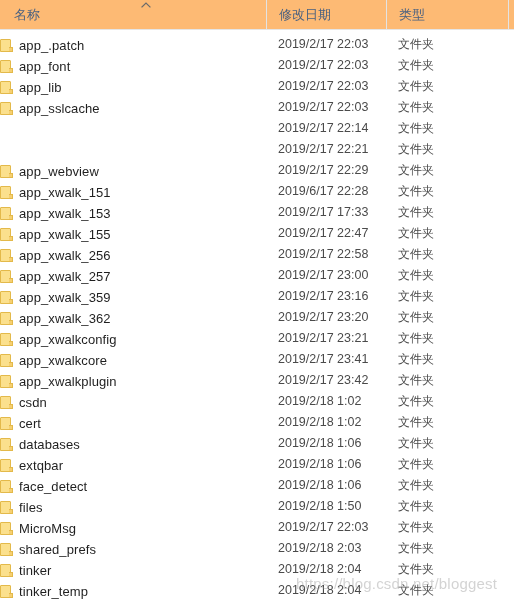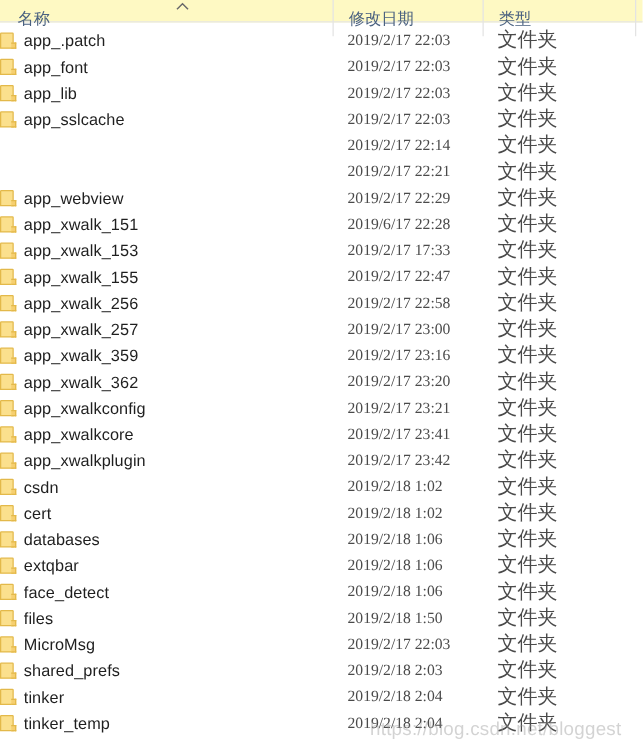--- a/index.html
+++ b/index.html
@@ -12,24 +12,24 @@
     background: #ffffff;
     font-family: "Liberation Sans", "DejaVu Sans", sans-serif;
     overflow: hidden;
     position: relative;
     -webkit-font-smoothing: antialiased;
   }
 
   
   #col-header {
     position: relative;
-    height: 18px;
+    height: 30px;
     border-bottom: 1px solid #e5e5e5;
     box-sizing: border-box;
-    background: #fef9c3;
+    background: #fdba74;
   }
   .hdr-cell {
     position: absolute;
     top: 0;
     height: 29px;
     line-height: 29px;
     font-size: 13px;
     color: #4a6180;
     box-sizing: border-box;
     white-space: nowrap;
@@ -124,30 +124,29 @@
   .cell-date {
     position: absolute;
     left: 266px;
     width: 120px;
     height: 21px;
     box-sizing: border-box;
     padding-left: 12px;
     font-size: 12.5px;
     color: #4a4a4a;
     overflow: hidden;
-    font-family: Liberation Serif, serif;
   }
   .cell-type {
     position: absolute;
     left: 386px;
     width: 122px;
     height: 21px;
     box-sizing: border-box;
     padding-left: 12px;
-    font-size: 16px;
+    font-size: 12px;
     color: #4a4a4a;
     overflow: hidden;
   }
 
   
   #watermark {
     position: absolute;
     left: 296px;
     top: 575px;
     font-size: 15px;

